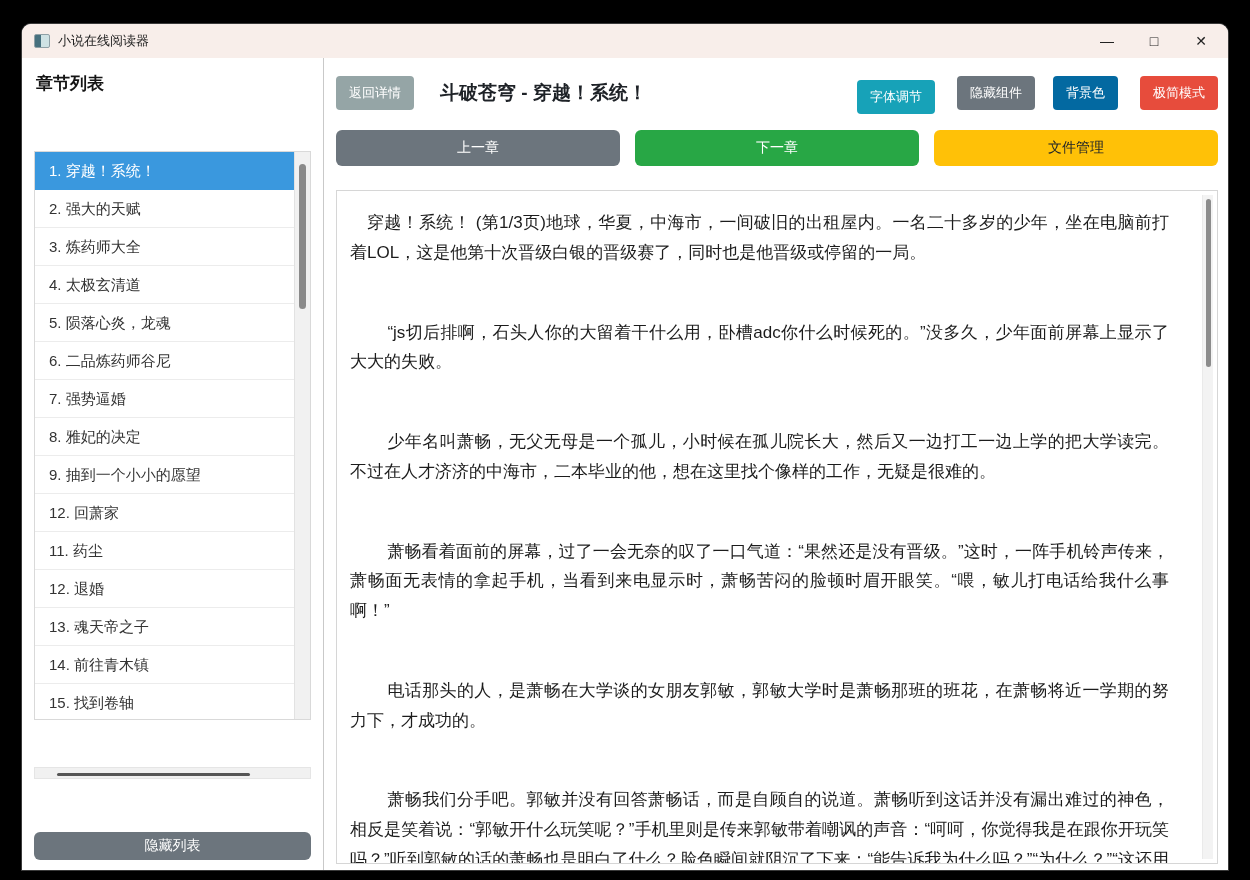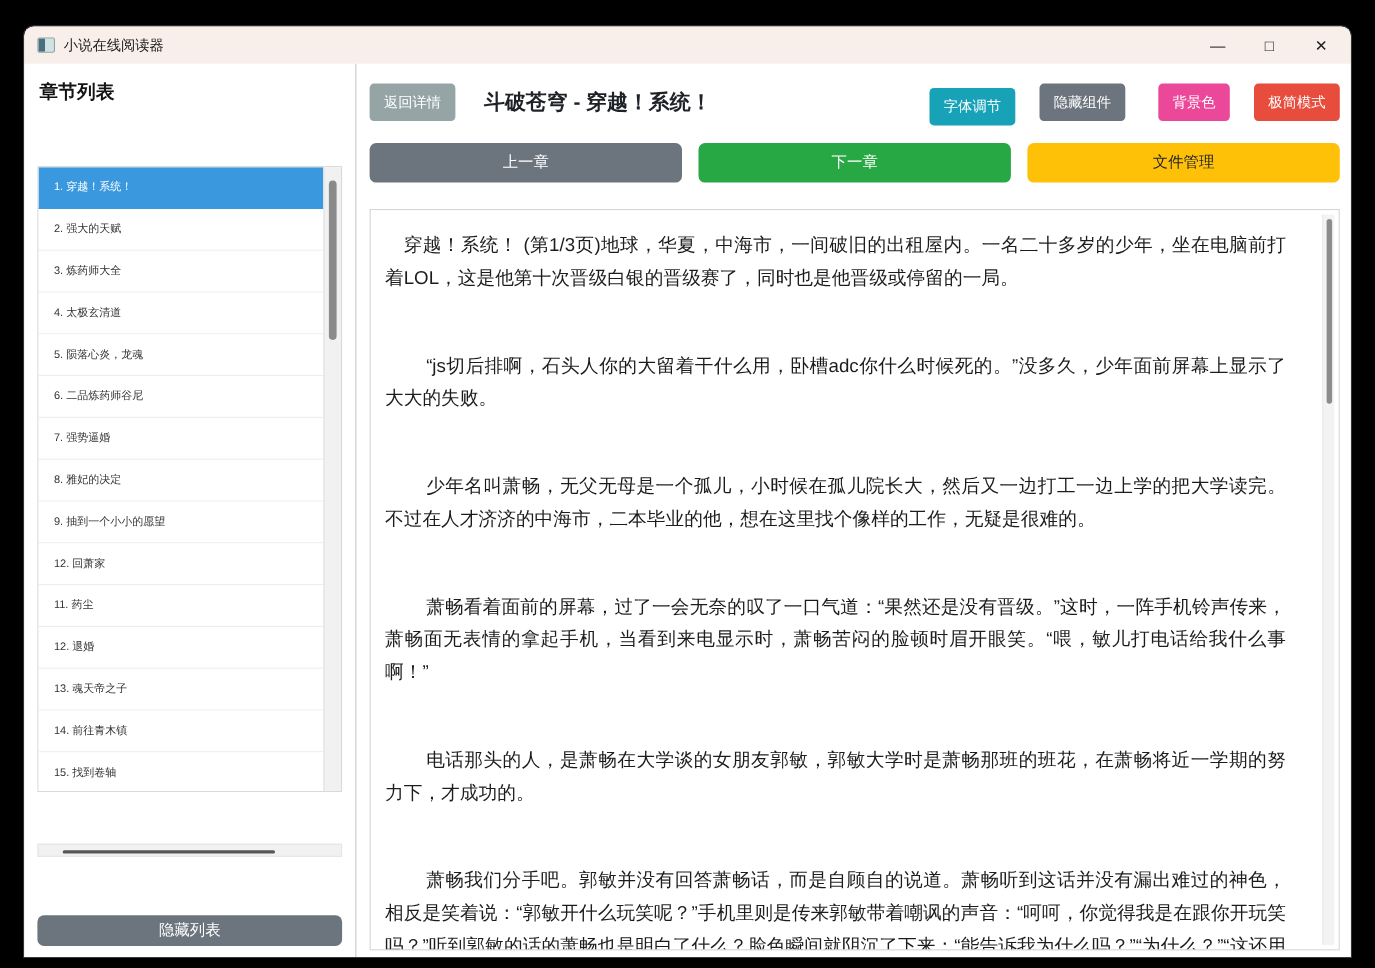--- a/index.html
+++ b/index.html
@@ -25,21 +25,21 @@
   .app { flex:1; display:flex; background:#fff; min-height:0; }
 
   
   .sidebar { width:302px; flex:none; border-right:1px solid #c9c9c9;
              padding:6px 12px 10px 12px; display:flex; flex-direction:column;gap:44px; }
   .sidebar-header { font-size:17px; font-weight:bold; color:#141414;
                     padding:8px 0 12px 2px; }
   .chapter-list { border:1px solid #d9d9d9; background:#fff; position:relative;
                   height:686px; overflow:hidden; }
   .chapter-items { margin-right:16px; }
-  .chapter-item { height:38px; line-height:37px; padding-left:14px; font-size:10px;
+  .chapter-item { height:38px; line-height:37px; padding-left:14px; font-size:15px;
                   color:#333; border-bottom:1px solid #ececec; background:#fff;
                   white-space:nowrap; overflow:hidden; }
   .chapter-item.selected { background:#3a98de; color:#fff; border-bottom-color:#3a98de; }
   .v-scrollbar { position:absolute; top:0; right:0; width:16px; height:100%;
                  background:#f1f1f1; border-left:1px solid #e2e2e2; }
   .v-scrollbar .thumb { position:absolute; left:4px; width:7px; top:12px; height:145px;
                  background:#8a8a8a; border-radius:4px; }
   .h-scrollbar { height:14px; background:#f1f1f1; margin-top:3px; position:relative;
                  border:1px solid #e5e5e5; }
   .h-scrollbar .thumb { position:absolute; top:5px; height:3px; left:8%; width:70%;
@@ -51,21 +51,21 @@
   
   .main { flex:1; padding:14px 10px 6px 12px; display:flex; flex-direction:column;
           min-width:0; }
   .row1 { display:flex; align-items:center; flex:none; margin-bottom:16px;gap:12px; }
   .btn { border:none; border-radius:4px; color:#fff; font-size:13px;
          padding:8px 13px; font-family:inherit; white-space:nowrap; }
   .btn-back { background:#95a5a6; margin-right:14px; }
   .book-title { font-size:19px; font-weight:bold; color:#1e2227; margin-right:auto; }
   .btn-font { background:#17a2b8; margin-left:10px;margin-top:8px; }
   .btn-hidew { background:#6c757d; margin-left:10px; }
-  .btn-bg   { background:#ec4899; margin-left:18px; }
+  .btn-bg   { background:#0369a1; margin-left:6px; }
   .btn-mini { background:#e74c3c; margin-left:10px; }
 
   .row2 { display:flex; flex:none; margin-bottom:24px; gap:15px; }
   .nav-btn { flex:1; height:36px; border:none; border-radius:6px; font-size:14px;
              color:#fff; font-family:inherit; }
   .nav-prev { background:#6c757d; }
   .nav-next { background:#28a745; }
   .nav-file { background:#ffc107; color:#212529; }
 
   .reader { flex:1; border:1px solid #d6d6d6; background:#fff; position:relative;

